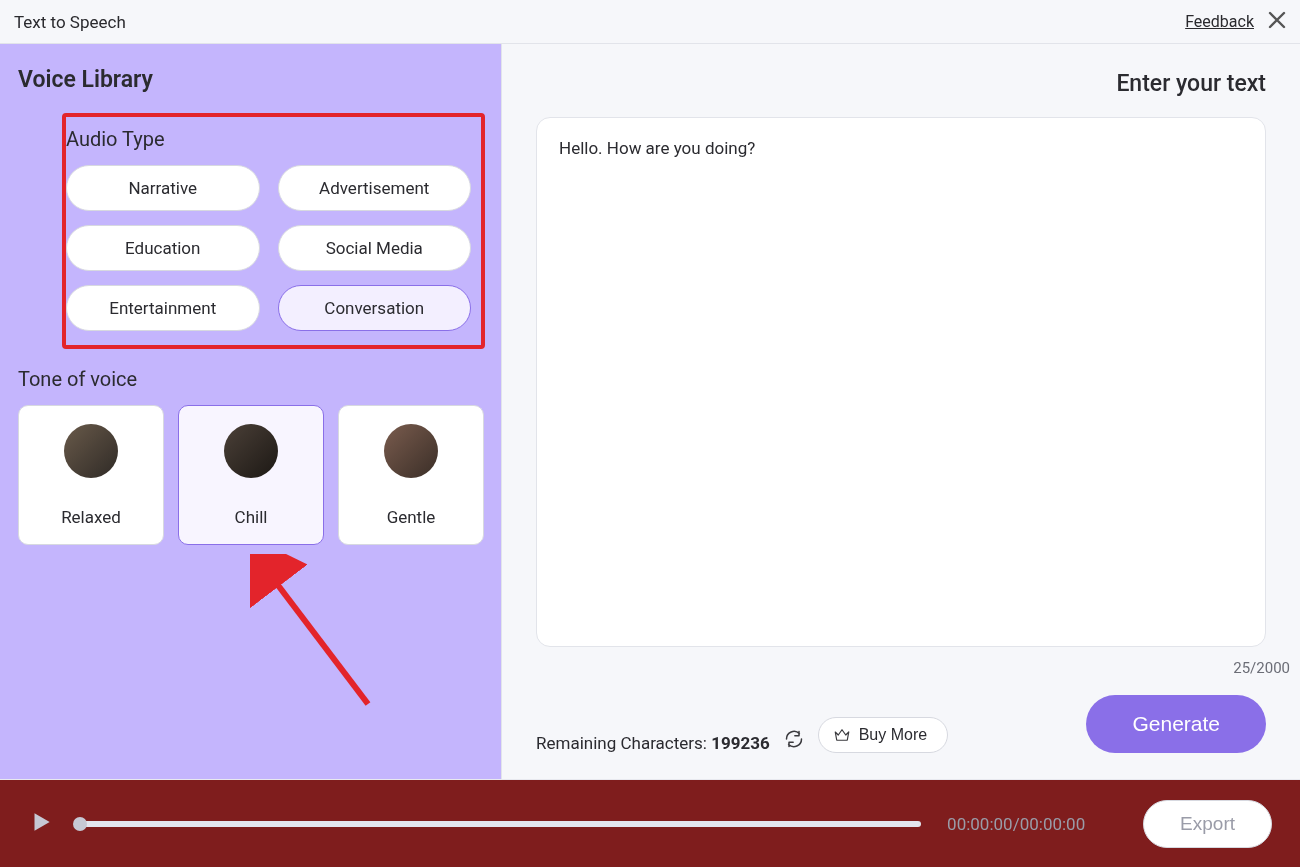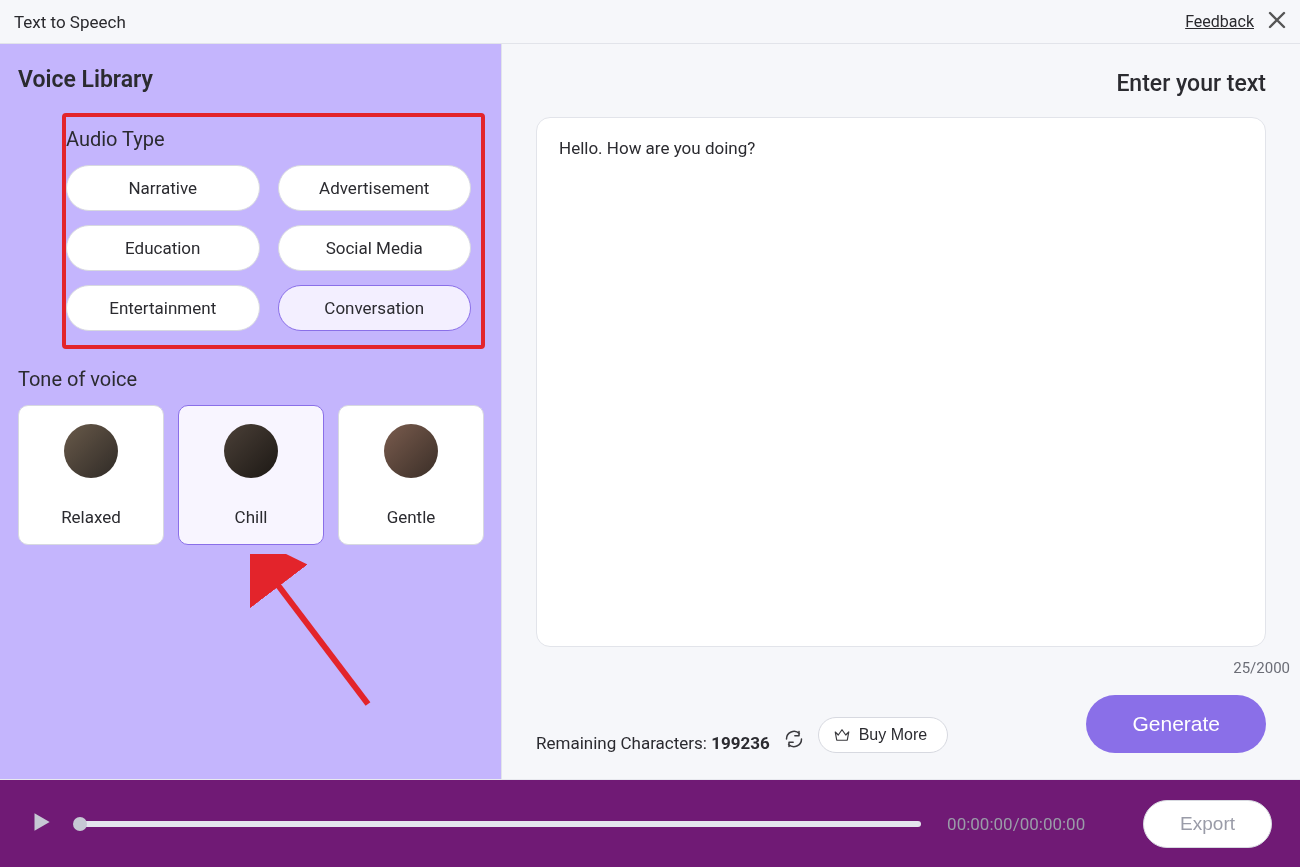--- a/index.html
+++ b/index.html
@@ -159,21 +159,21 @@
   padding: 0 46px;
   border: none;
   border-radius: 30px;
   background: #8a6fe8;
   color: #fff;
   font-size: 21px;
   cursor: pointer;
 }
 .player-bar {
   height: 88px;
-  background: #701a75;
+  background: #7f1d1d;
   border-top: 1px solid #e8e9ef;
   display: flex;
   align-items: center;
   padding: 0 28px;
   gap: 26px;
 }
 .play-btn { color: #c6c8d4; cursor: pointer; }
 .progress {
   flex: 1;
   height: 6px;

